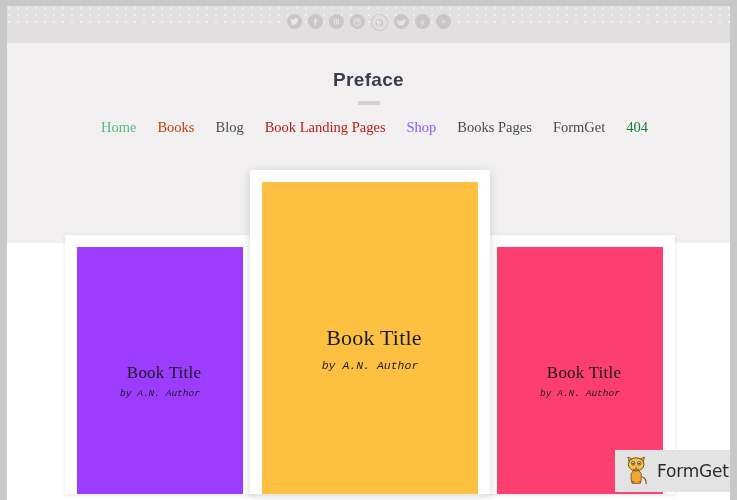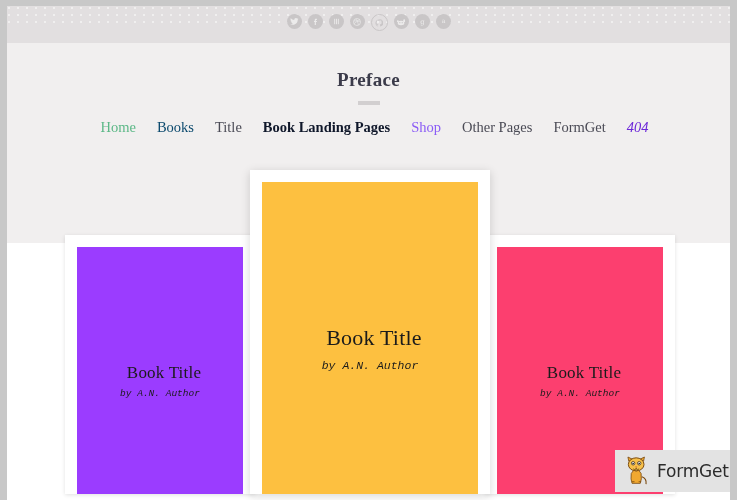--- a/index.html
+++ b/index.html
@@ -106,21 +106,21 @@
     height: 200px;
     background: #f1efef;
     z-index: 5;
   }
 
   .site-title {
     position: absolute;
     left: 0; right: 0;
     top: 26px;
     text-align: center;
-    font-family: Liberation Serif, serif;
+    font-family: Liberation Sans, sans-serif;
     font-weight: bold;
     font-size: 19px;
     letter-spacing: 0.3px;
     color: #3b3b4a;
   }
 
   .title-divider {
     position: absolute;
     left: 50%;
     transform: translateX(-50%);
@@ -321,27 +321,27 @@
 
     </div>
   </div>
 
   <div class="header-panel">
     <div class="site-title">Preface</div>
     <div class="title-divider"></div>
 
     <nav class="main-nav">
       <a class="nav-item active" href="#" style="color: rgb(92, 184, 135);">Home</a>
-      <a class="nav-item" href="#" style="color: #0c4a6e;">Books</a>
-      <a class="nav-item" href="#" style="color: rgb(74, 74, 85);">Title</a>
-      <a class="nav-item" href="#" style="color: #0f172a; font-weight: bold;">Book Landing Pages</a>
+      <a class="nav-item" href="#" style="color: #c2410c;">Books</a>
+      <a class="nav-item" href="#" style="color: rgb(74, 74, 85);">Blog</a>
+      <a class="nav-item" href="#" style="color: #b91c1c;">Book Landing Pages</a>
       <a class="nav-item" href="#" style="color: #8b5cf6;">Shop</a>
-      <a class="nav-item" href="#" style="color: rgb(74, 74, 85);">Other Pages</a>
+      <a class="nav-item" href="#" style="color: rgb(74, 74, 85);">Books Pages</a>
       <a class="nav-item" href="#" style="color: rgb(74, 74, 85);">FormGet</a>
-      <a class="nav-item" href="#" style="color: #6d28d9; font-style: italic;">404</a>
+      <a class="nav-item" href="#" style="color: #15803d;">404</a>
     </nav>
   </div>
 
   <div class="books-area">
 
     <div class="book-card side left">
       <div class="book-cover" style="background: rgb(155, 60, 255);">
         <div class="book-cover-text">
           <div class="cover-title">Book Title</div>
           <div class="cover-author">by A.N. Author</div>

